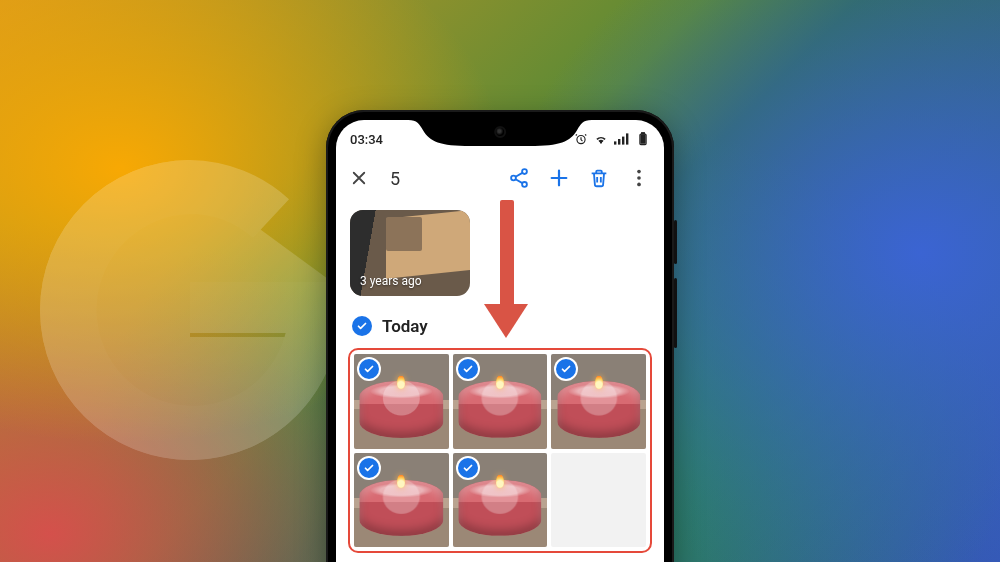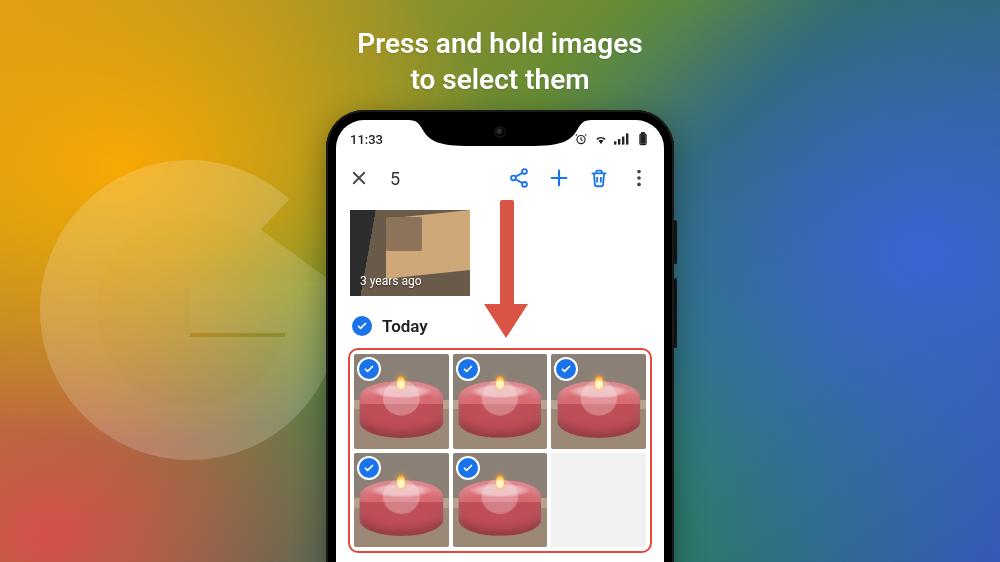--- a/index.html
+++ b/index.html
@@ -74,21 +74,21 @@
     padding: 0 14px;
     border-bottom: 0px solid #eee;
   }
   .selection-bar .close { width: 18px; height: 18px; color: #444; cursor: pointer; }
   .selection-bar .count { font-size: 18px; color: #333; flex: 0 0 auto; margin-left: 4px; }
   .selection-bar .spacer { flex: 1; }
   .tb-ico { width: 22px; height: 22px; color: #1a73e8; cursor: pointer; }
   .tb-ico.more { color: #444; }
   .memory-card {
     position: relative; margin: 8px 14px 14px 14px;
-    width: 120px; height: 86px; border-radius: 0; overflow: hidden;
+    width: 120px; height: 86px; border-radius: 13px; overflow: hidden;
     background: #6a5a4a;
   }
   .memory-card .mc-a { position:absolute; left:-12px; top:0; width:70%; height:100%;
     background: linear-gradient(100deg, #2d2d2d 0 38%, transparent 38%);
   }
   .memory-card .mc-b { position:absolute; right:0; top:0; width:70%; height:70%;
     background: #cfa879; transform: skewY(-6deg); transform-origin: top right;
   }
   .memory-card .mc-c { position:absolute; left:30%; top:8%; width:30%; height:40%;
     background: #8c7359; border-radius: 2px;
@@ -172,37 +172,33 @@
 
   <div class="g-watermark">
     <svg viewBox="0 0 100 100">
       <path d="M50 8a42 42 0 1 0 41.2 50H50V42h49.5A50 50 0 1 1 50 0" fill="none"></path>
       <path d="M50 6a44 44 0 1 0 43.5 51.5H50V41.5h49.6c.26 2.1.4 4.3.4 6.5A50 50 0 1 1 50 0v6z
                M50 6a44 44 0 0 0 0 88 44 44 0 0 0 43.1-35H50V42h49.2" fill="#ffffff" opacity="0.9"></path>
       <path d="M50 0a50 50 0 1 0 50 50c0-3.2-.3-6.3-.9-9.3H50v17h31.9A32 32 0 1 1 50 18a31.8 31.8 0 0 1 21 7.9l12-12.8A49.8 49.8 0 0 0 50 0z" fill="#ffffff"></path>
     </svg>
   </div>
 
-  <div class="headline">
-    <div>Press and hold images</div>
-    <div>to select them</div>
-  </div>
 
   <div class="phone">
     <div class="screen">
 
       <div class="notch">
         <svg viewBox="0 0 200 26" preserveAspectRatio="none">
           <path d="M0 0 H200 C190 0 188 4 184 10 C176 22 166 26 132 26 H68 C34 26 24 22 16 10 C12 4 10 0 0 0 Z" fill="#000"></path>
         </svg>
         <div class="camera"></div>
       </div>
 
       <div class="status-bar">
-        <span>11:33</span>
+        <span>03:34</span>
         <span class="status-right">
           <span class="ico">
             <svg viewBox="0 0 24 24" fill="none" stroke="#222" stroke-width="2">
               <circle cx="12" cy="13" r="7"></circle>
                 <path d="M12 9v4l2.5 2.5M5 4l-2 2M19 4l2 2"></path>
             </svg>
           </span>
           <span class="ico">
             <svg viewBox="0 0 24 24" fill="#222">
               <path d="M12 20a2 2 0 1 0 0-4 2 2 0 0 0 0 4zM4 11.5a12 12 0 0 1 16 0l-2 2a9 9 0 0 0-12 0zM7.5 15a7 7 0 0 1 9 0l-2 2a4 4 0 0 0-5 0z"></path>

